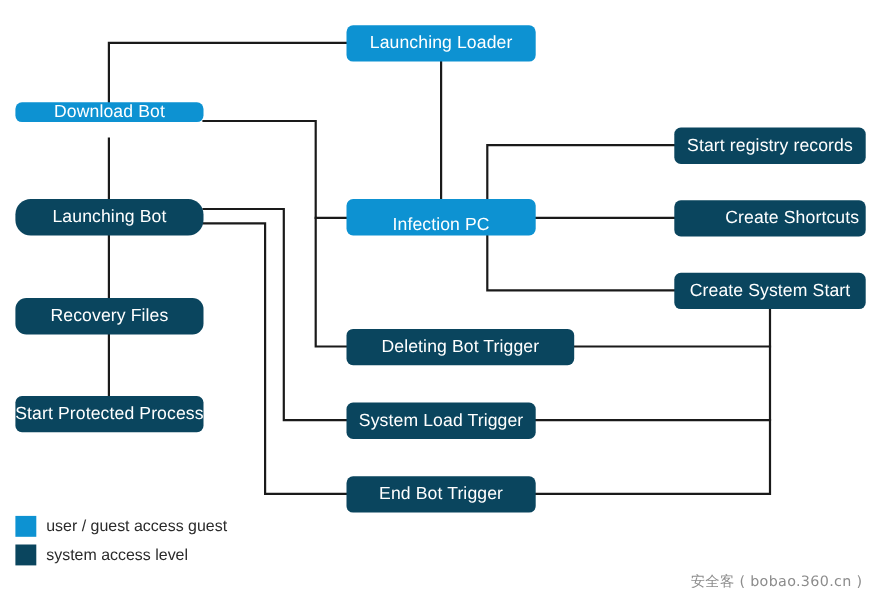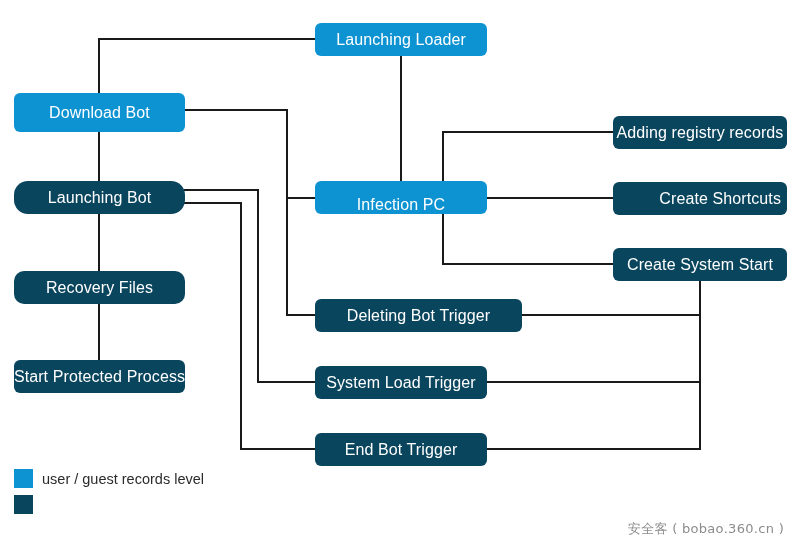--- a/index.html
+++ b/index.html
@@ -101,21 +101,21 @@
       <path d="M 443 198 L 443 264 L 613 264" fill="none" stroke="#1a1a1a" stroke-width="2" stroke-linecap="square"></path>
       <path d="M 700 281 L 700 315 L 487 315" fill="none" stroke="#1a1a1a" stroke-width="2" stroke-linecap="square"></path>
       <path d="M 700 315 L 700 382 L 487 382" fill="none" stroke="#1a1a1a" stroke-width="2" stroke-linecap="square"></path>
       <path d="M 700 382 L 700 449 L 487 449" fill="none" stroke="#1a1a1a" stroke-width="2" stroke-linecap="square"></path>
     </svg>
 
   <div id="node-layer">
       <div class="node user" style="left: 315px; top: 23px; width: 172px; height: 33px;">
         <span>Launching Loader</span>
       </div>
-      <div class="node user" style="left: 14px; top: 93px; width: 171px; height: 39px;">
+      <div class="node user" style="left: 14px; top: 93px; width: 171px; height: 18px;">
         <span>Download Bot</span>
       </div>
       <div class="node system" style="left: 14px; top: 181px; width: 171px; height: 33px; border-radius: 14px;">
         <span>Launching Bot</span>
       </div>
       <div class="node system" style="left: 14px; top: 271px; width: 171px; height: 33px; border-radius: 10px;">
         <span>Recovery Files</span>
       </div>
       <div class="node system" style="left: 14px; top: 360px; width: 171px; height: 33px;">
         <span>Start Protected Process</span>
@@ -126,35 +126,36 @@
       <div class="node system" style="left: 315px; top: 299px; width: 207px; height: 33px;">
         <span>Deleting Bot Trigger</span>
       </div>
       <div class="node system" style="left: 315px; top: 366px; width: 172px; height: 33px;">
         <span>System Load Trigger</span>
       </div>
       <div class="node system" style="left: 315px; top: 433px; width: 172px; height: 33px;">
         <span>End Bot Trigger</span>
       </div>
       <div class="node system" style="left: 613px; top: 116px; width: 174px; height: 33px;">
-        <span>Adding registry records</span>
+        <span>Start registry records</span>
       </div>
       <div class="node system" style="left: 613px; top: 182px; width: 174px; height: 33px; justify-content: flex-end;">
         <span>Create Shortcuts</span>
       </div>
       <div class="node system" style="left: 613px; top: 248px; width: 174px; height: 33px;">
         <span>Create System Start</span>
       </div>
     </div>
 
   <div class="legend">
     <div class="legend-row">
       <span class="swatch user"></span>
-      <span class="legend-label">user / guest records level</span>
+      <span class="legend-label">user / guest access guest</span>
     </div>
     <div class="legend-row">
       <span class="swatch system"></span>
+      <span class="legend-label">system access level</span>
     </div>
   </div>
 
   <div class="watermark">安全客 ( bobao.360.cn )</div>
 
 </div>
 
 </body></html>

